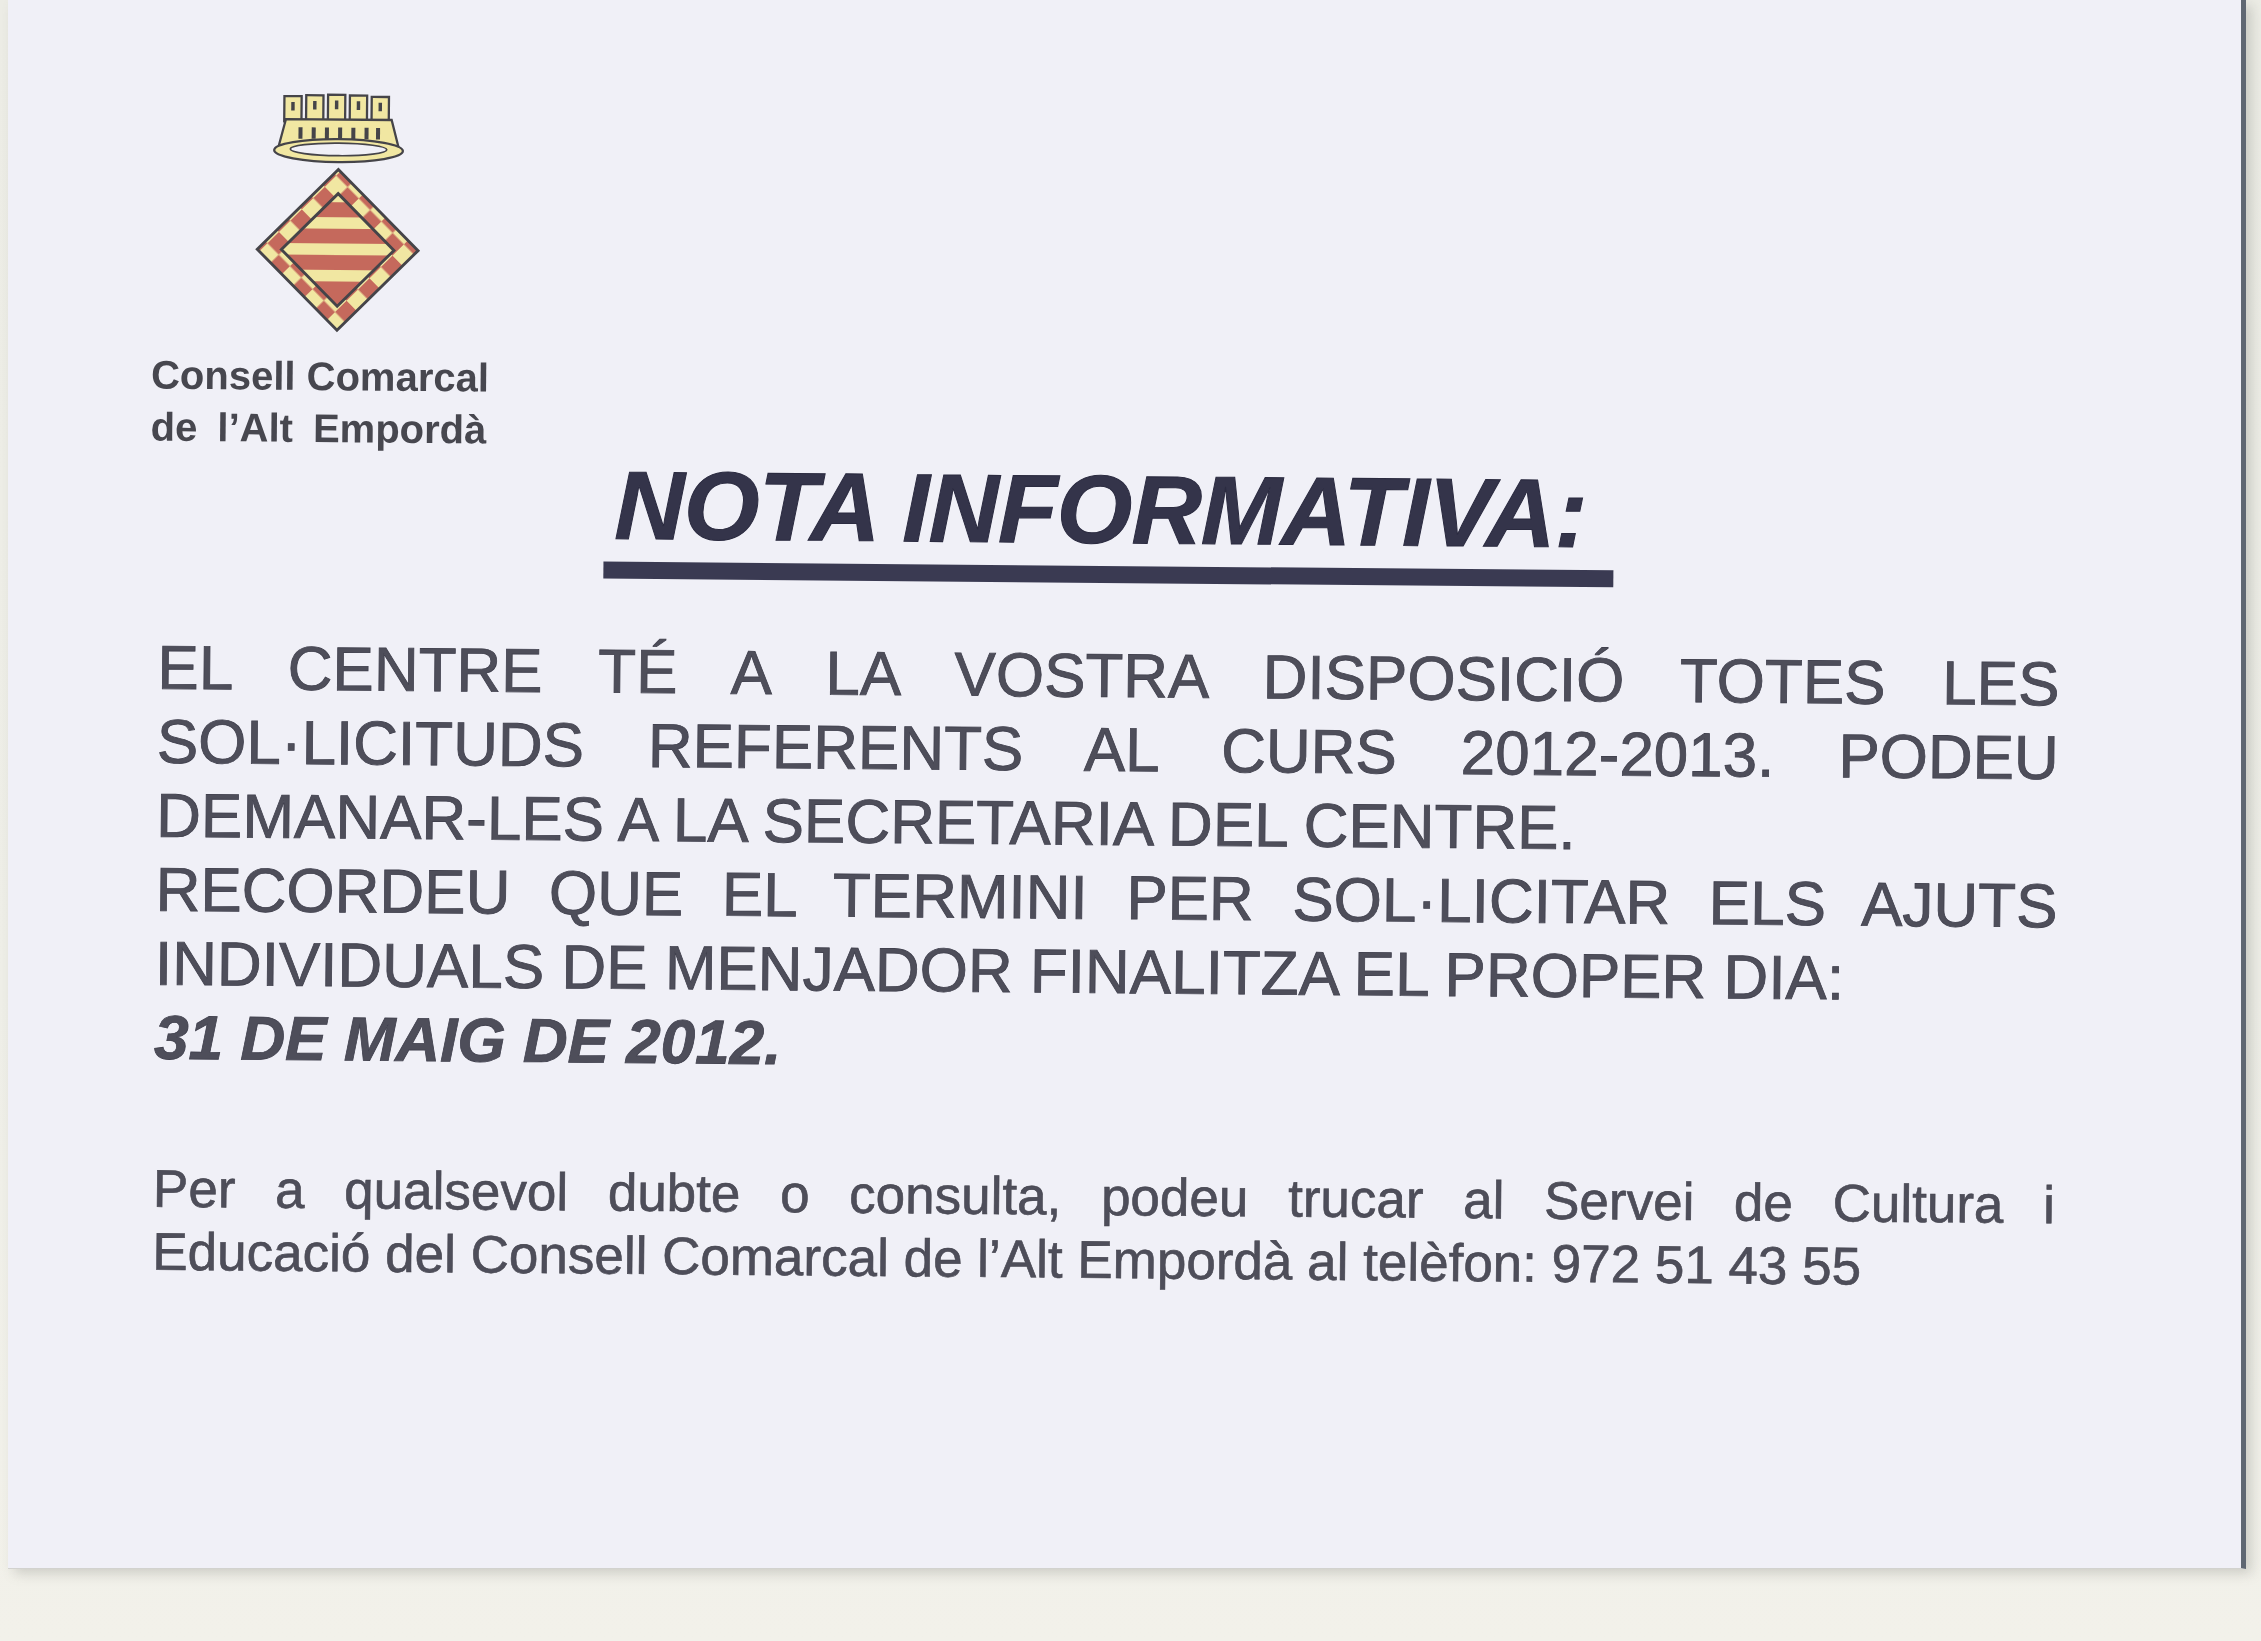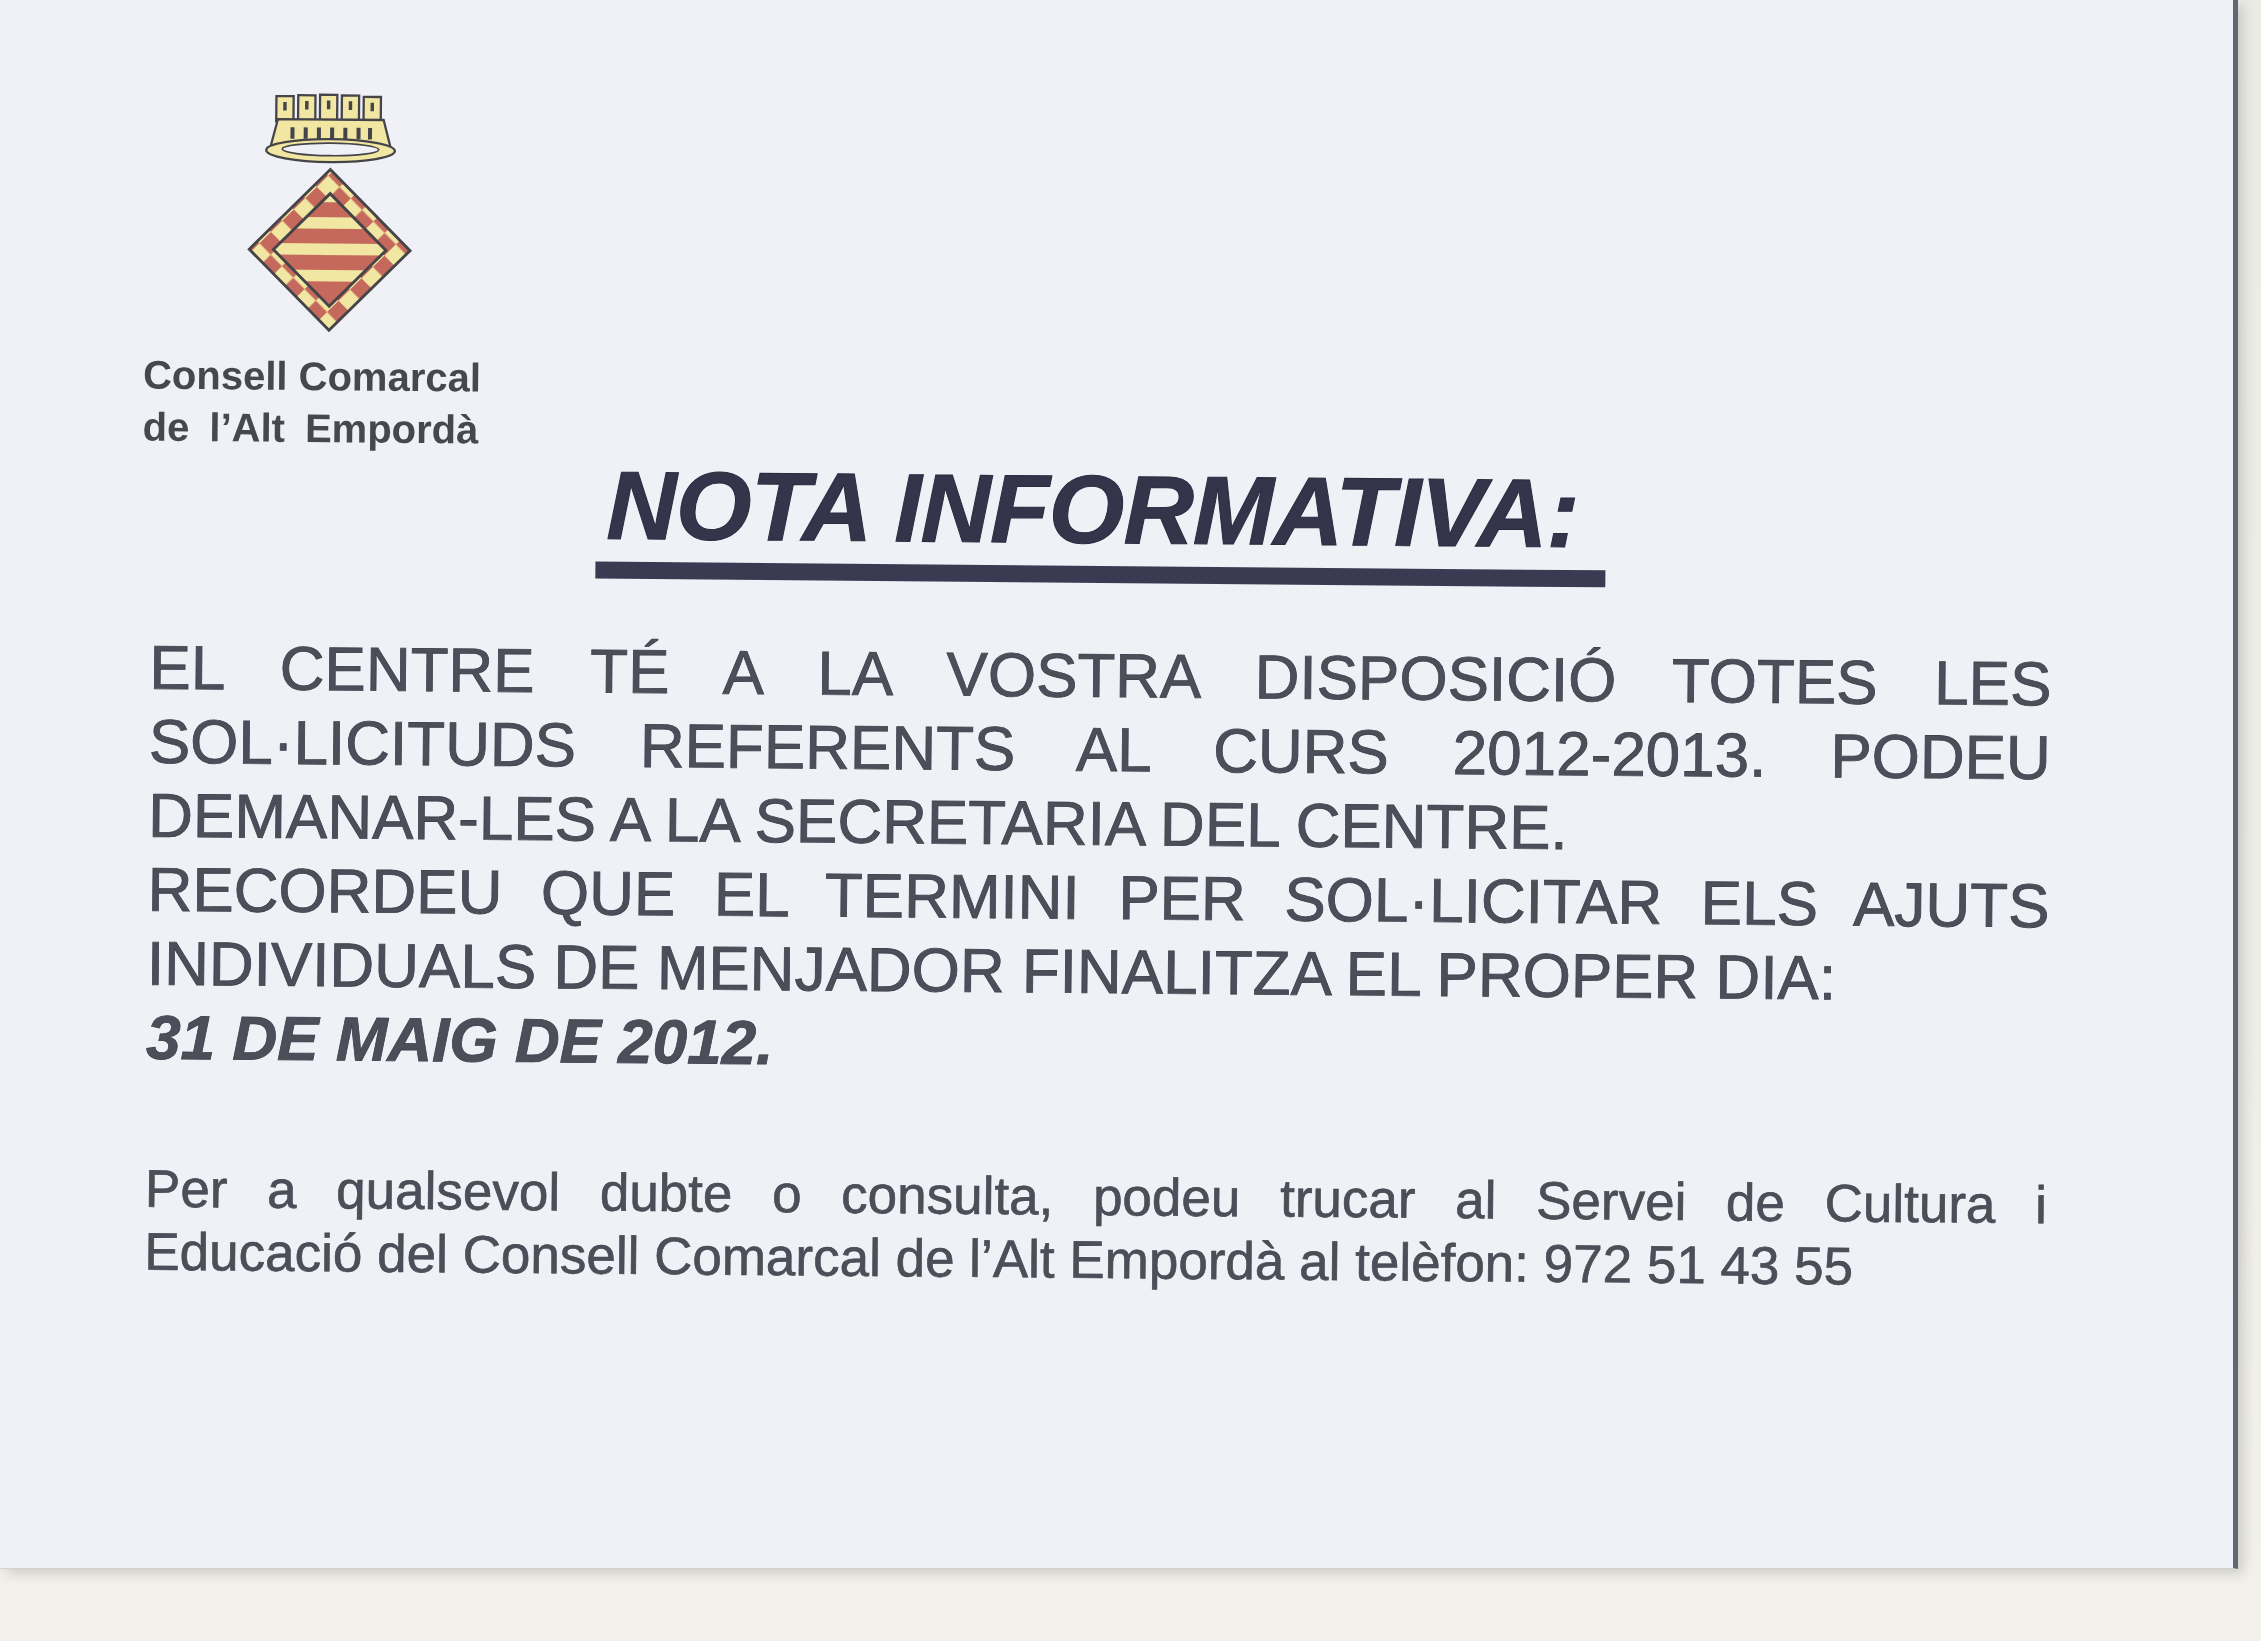--- a/index.html
+++ b/index.html
@@ -5,21 +5,21 @@
   html,body{margin:0;padding:0;}
   .stage{
     position:relative;
     width:2261px;height:1641px;
     background:linear-gradient(180deg,#ececE5 0%,#eeeee7 60%,#f2f1ea 100%);
     overflow:hidden;
     font-family:"Liberation Sans",sans-serif;
   }
   
   .paper{
-    position:absolute;left:0;top:0;
+    position:absolute;left:8px;top:0;
     width:2233px;height:1568px;
     background:#f0f0f7;
     border-right:5.2px solid #5f6772;
     border-bottom:1.3px solid #d2d2cf;
     box-shadow:6.4px 5.2px 11.6px rgba(108,110,104,.28);
   }
   
   .content{
     position:absolute;left:0;top:0;width:100%;height:100%;
     transform:rotate(.5deg);

